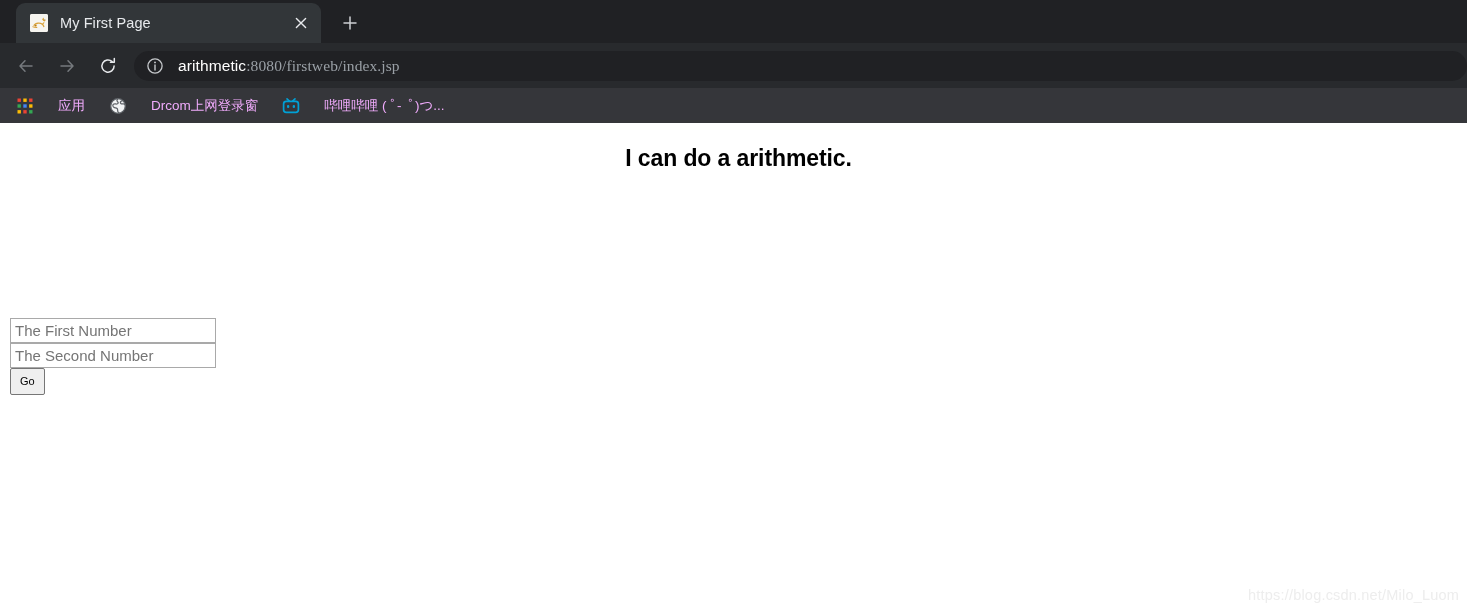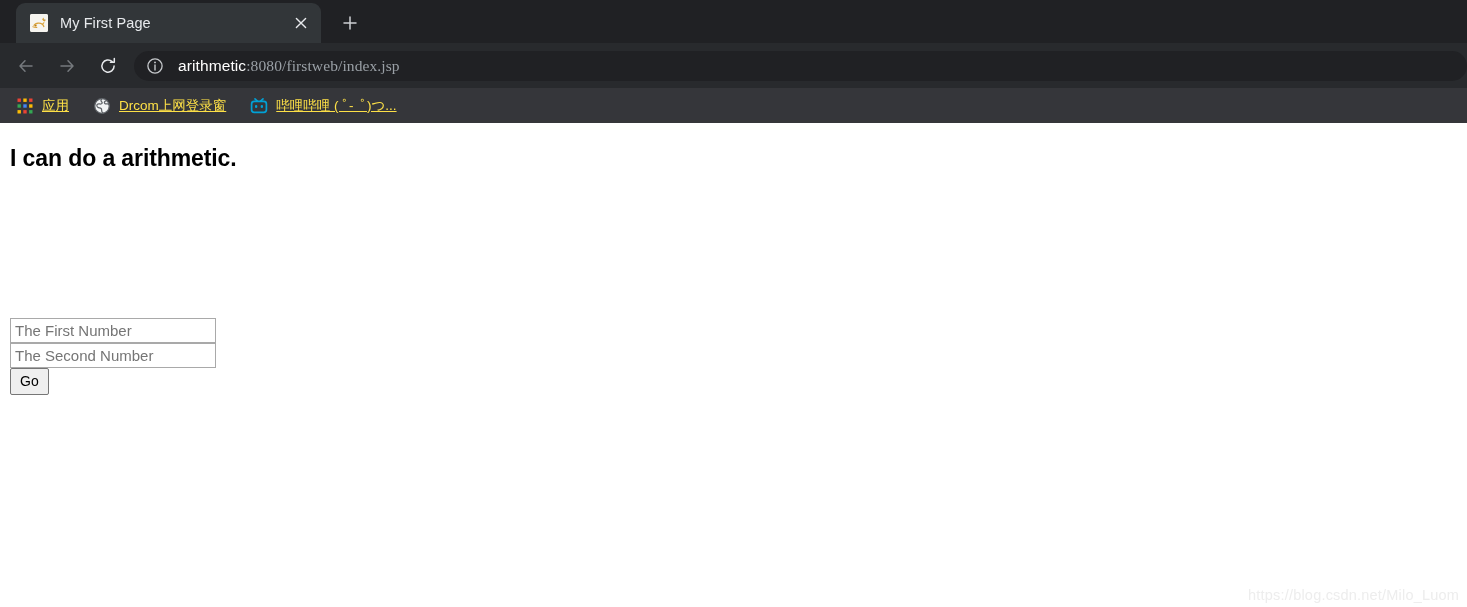--- a/index.html
+++ b/index.html
@@ -158,43 +158,43 @@
     border-radius: 4px;
     padding: 0 2px;
   }
   .bm-icon {
     width: 18px;
     height: 18px;
     flex: 0 0 18px;
     display: block;
   }
   .bm-label {
-    margin-left: 8px;
-    color: #fde047;
+    margin-left: 24px;
+    color: #f0abfc;
     font-size: 13.5px;
     line-height: 18px;
     white-space: nowrap;
-    text-decoration: underline;
   }
 
   
   .page {
     width: 1467px;
     height: 484px;
     background: #ffffff;
     position: relative;
     box-sizing: border-box;
   }
   .page-heading {
     margin: 0;
     padding: 22px 0 0 10px;
     font-size: 23px;
     font-weight: bold;
     color: #000000;
     letter-spacing: -0.1px;
+    text-align: center;
   }
   .form-row {
     position: absolute;
     top: 195px;
     left: 10px;
     display: flex;
     align-items: flex-start;
     flex-direction: column;
   }
   .txt-input {
@@ -216,21 +216,21 @@
     opacity: 1;
   }
   .go-btn {
     height: 27px;
     box-sizing: border-box;
     padding: 1px 9px 2px 9px;
     background: #efefef;
     border: 1px solid #767676;
     border-radius: 2px;
     font-family: "Liberation Sans", sans-serif;
-    font-size: 14px;
+    font-size: 11px;
     color: #000000;
     line-height: 20px;
     margin-left: 0px;
   }
   .watermark {
     position: absolute;
     right: 8px;
     bottom: 4px;
     font-size: 14.5px;
     color: #ededed;

